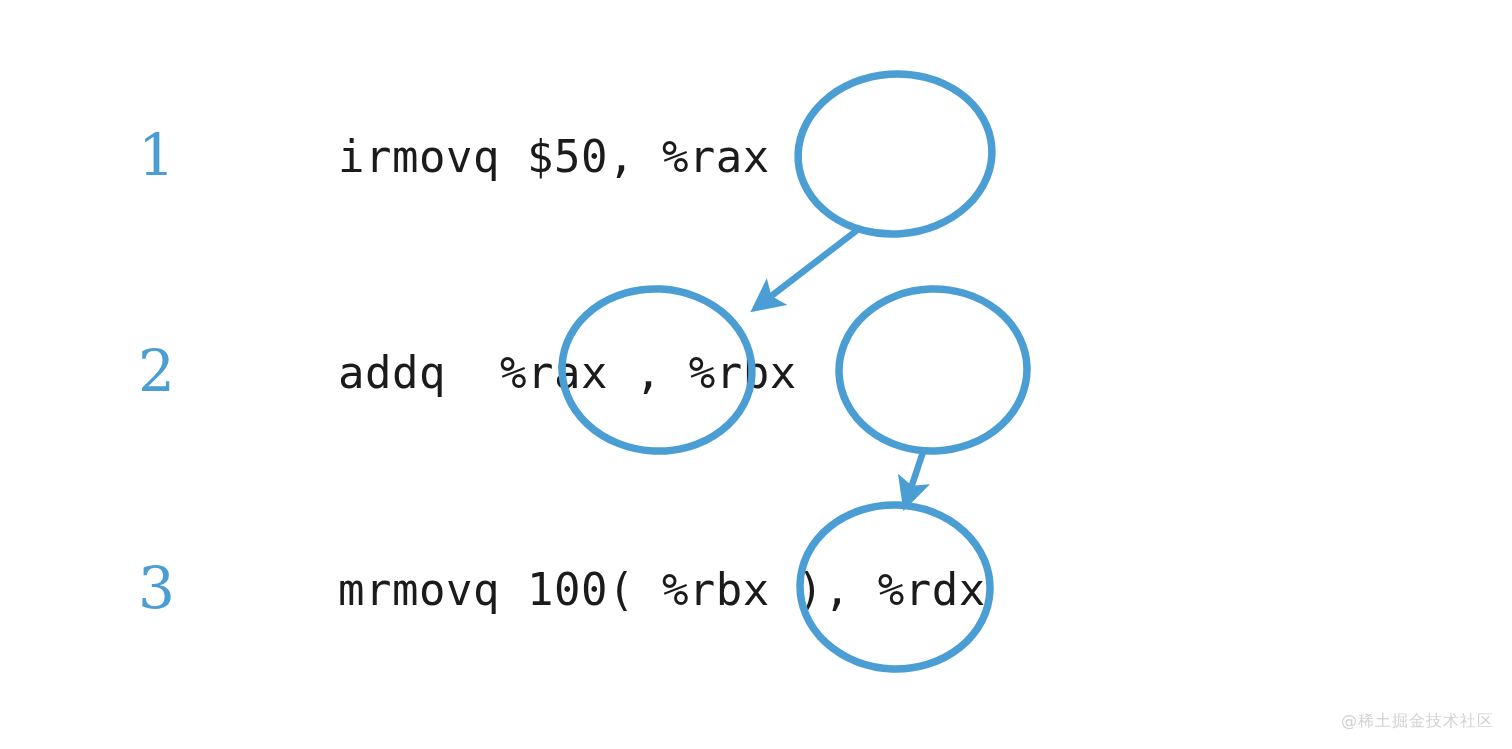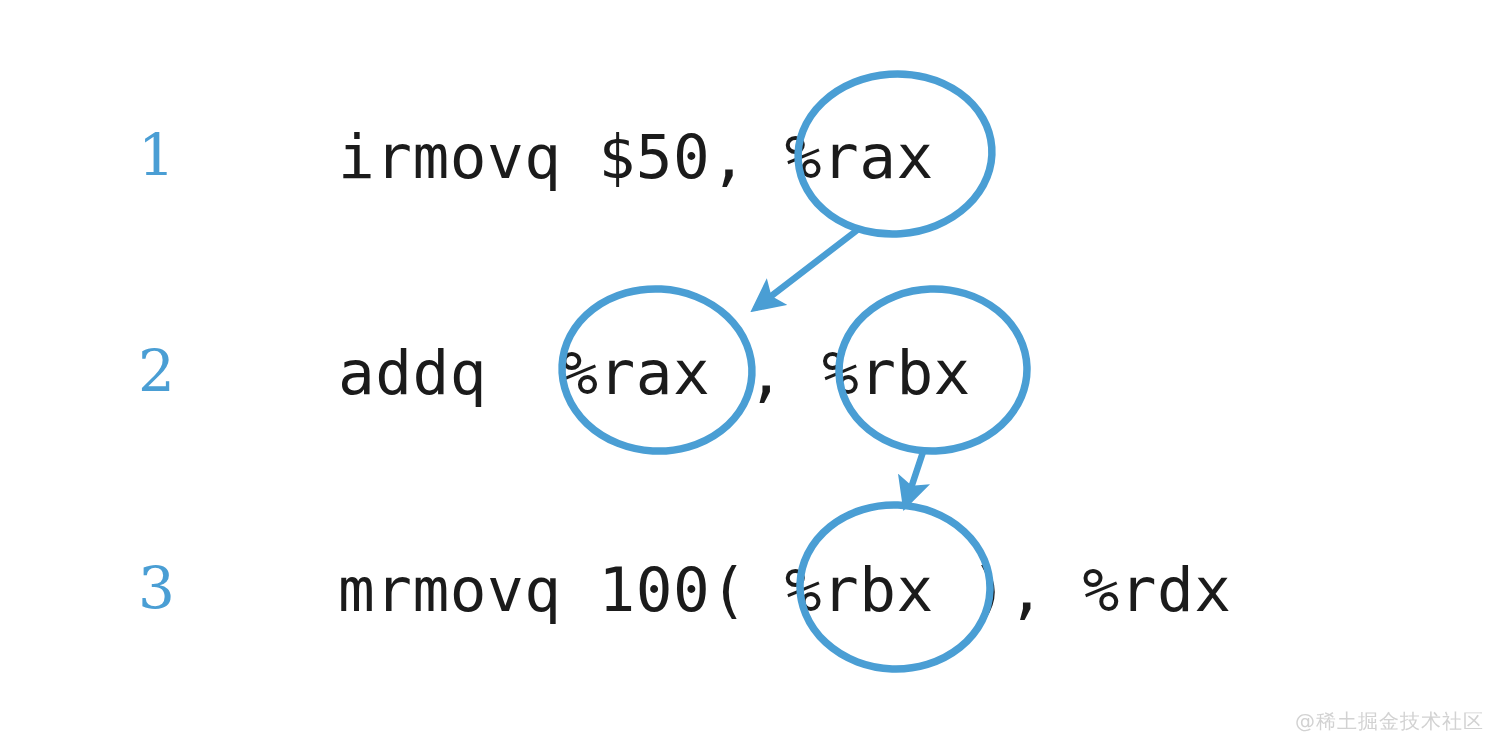--- a/index.html
+++ b/index.html
@@ -29,40 +29,40 @@
     font-family: "DejaVu Serif", "Liberation Serif", serif;
     font-size: 58px;
     line-height: 58px;
     color: #4a9ed4;
     user-select: none;
   }
   .line-code {
     position: absolute;
     left: 338px;
     font-family: "DejaVu Sans Mono", "Liberation Mono", monospace;
-    font-size: 61px;
+    font-size: 44px;
     line-height: 61px;
     letter-spacing: 0.5px;
     color: #1b1b1b;
     white-space: pre;
   }
   #annotation-layer {
     position: absolute;
     left: 0;
     top: 0;
     width: 1512px;
     height: 749px;
     pointer-events: none;
   }
   .watermark {
     position: absolute;
-    right: 28px;
+    right: 18px;
     bottom: 18px;
     font-family: "DejaVu Sans", "Liberation Sans", sans-serif;
-    font-size: 20px;
+    font-size: 16px;
     line-height: 20px;
     color: #d2d2d2;
     letter-spacing: 1px;
     white-space: nowrap;
     user-select: none;
   }
 </style>
 </head>
 <body>
 

